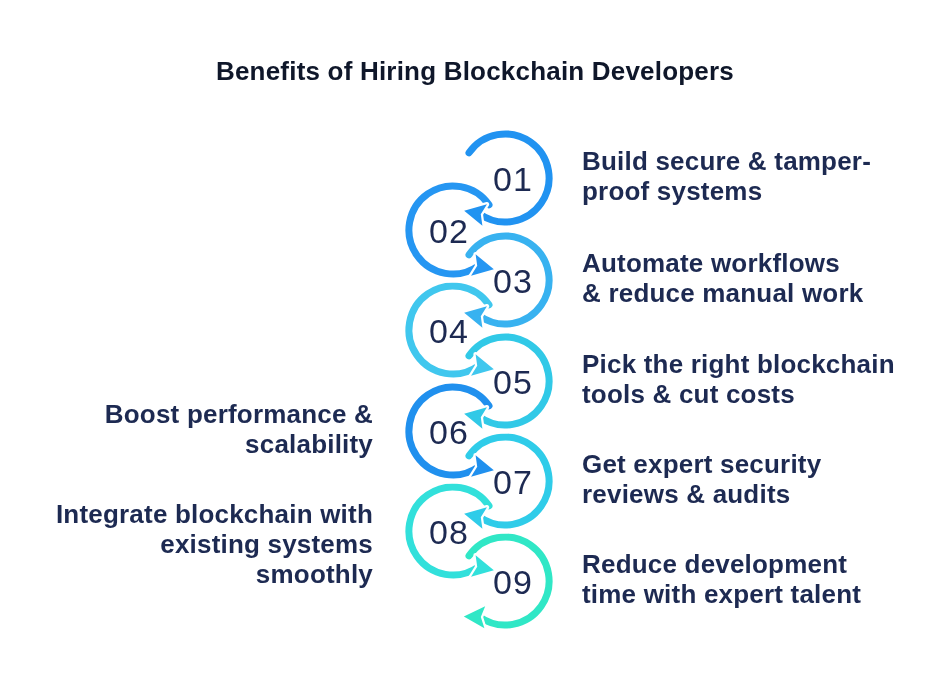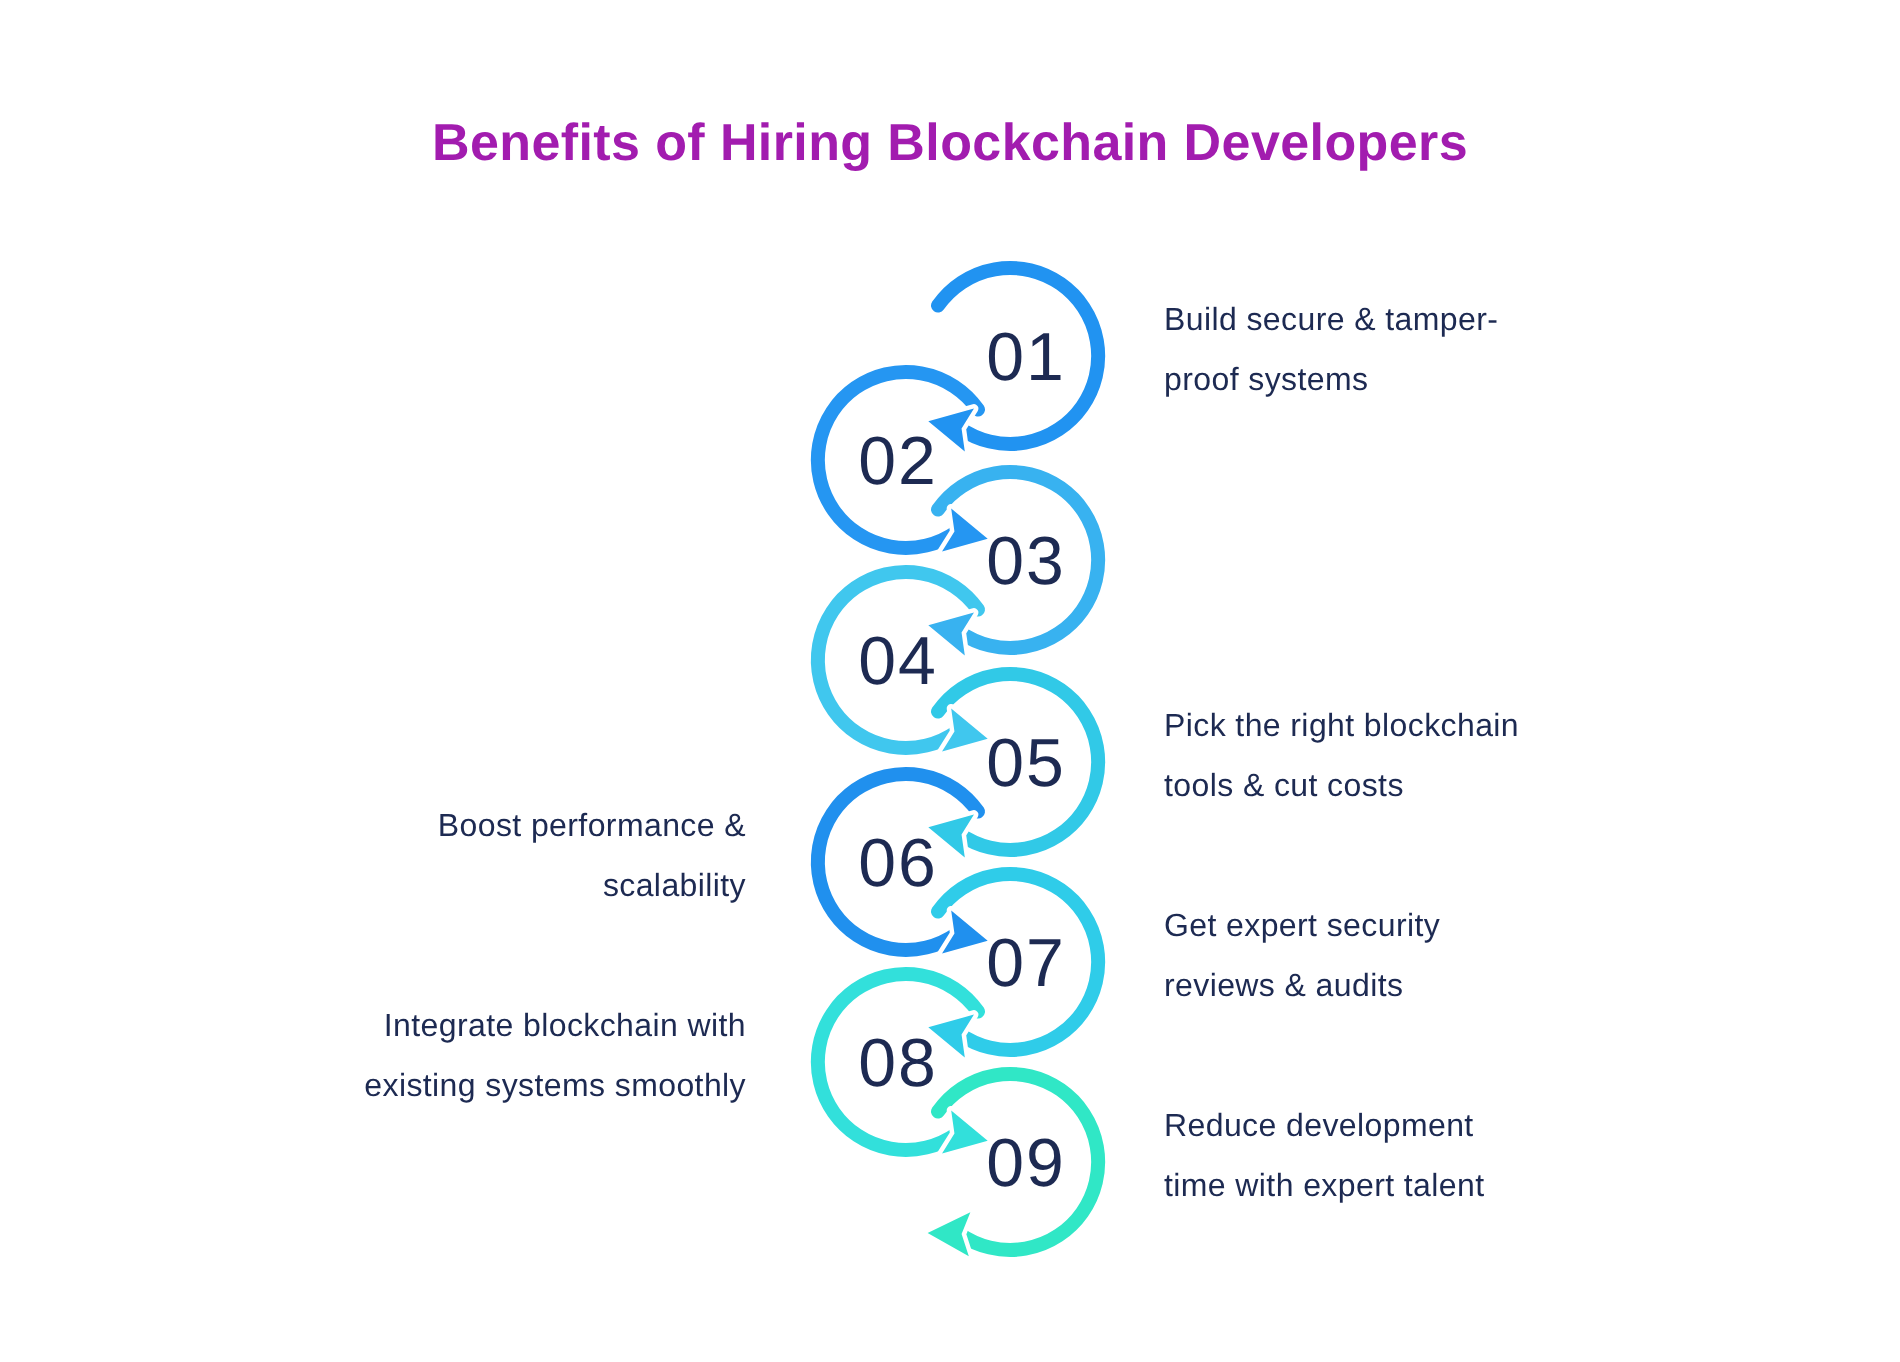--- a/index.html
+++ b/index.html
@@ -19,32 +19,32 @@
   }
   .title {
     position: absolute;
     top: 56px;
     left: 0;
     width: 950px;
     text-align: center;
     font-size: 26px;
     font-weight: 700;
     letter-spacing: 0.2px;
-    color: #a21caf;
+    color: #0f172a;
     margin: 0;
   }
   .chain-svg {
     position: absolute;
     top: 0;
     left: 0;
   }
   .benefit {
     position: absolute;
-    font-size: 16px;
-    font-weight: 400;
+    font-size: 26px;
+    font-weight: 700;
     line-height: 30px;
     color: #1d2a52;
     white-space: pre-line;
     letter-spacing: 0.2px;
   }
   .benefit.left {
     right: 577px;
     text-align: right;
     width: 330px;
   }
@@ -151,20 +151,22 @@
       <text class="step-number" x="513" y="382">05</text>
       <text class="step-number" x="449" y="432">06</text>
       <text class="step-number" x="513" y="482">07</text>
       <text class="step-number" x="449" y="532">08</text>
       <text class="step-number" x="513" y="582">09</text>
     </g>
   </svg>
 
   <div class="benefit right" style="top:146px">Build secure &amp; tamper-
 proof systems</div>
+  <div class="benefit right" style="top:248px">Automate workflows
+&amp; reduce manual work</div>
   <div class="benefit right" style="top:349px">Pick the right blockchain
 tools &amp; cut costs</div>
   <div class="benefit right" style="top:449px">Get expert security
 reviews &amp; audits</div>
   <div class="benefit left" style="top:399px">Boost performance &amp;
 scalability</div>
   <div class="benefit right" style="top:549px">Reduce development
 time with expert talent</div>
   <div class="benefit left" style="top:499px">Integrate blockchain with
 existing systems smoothly</div>

